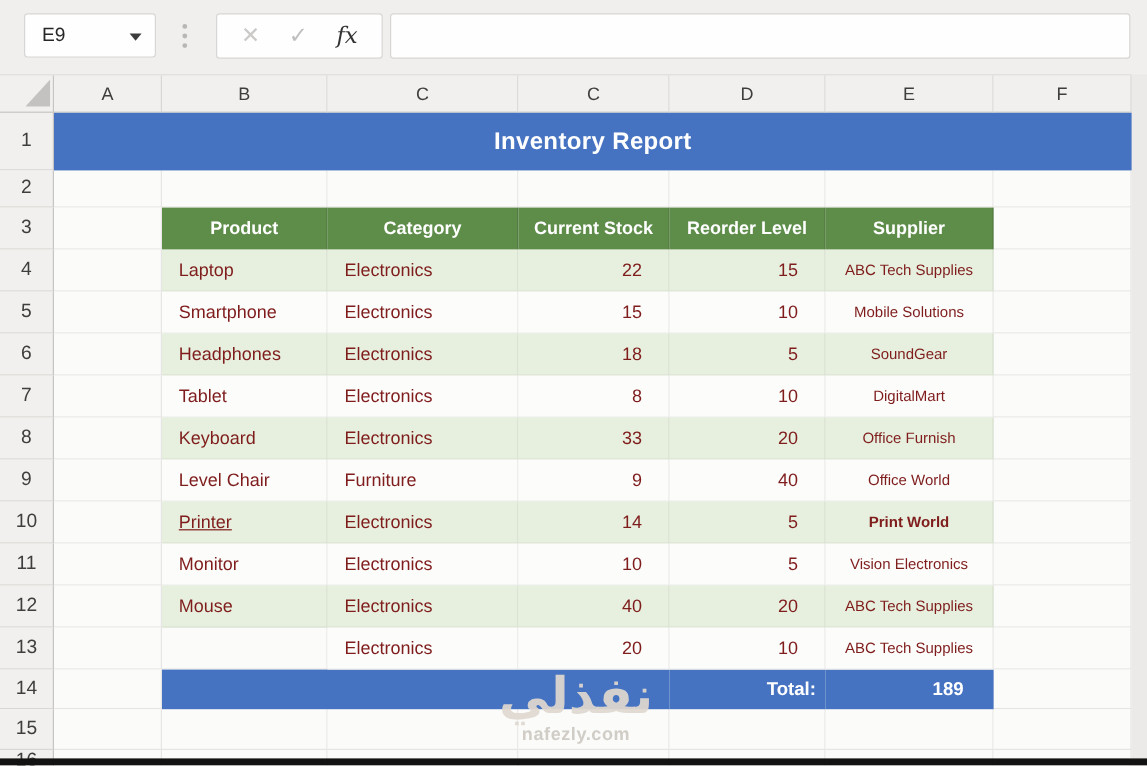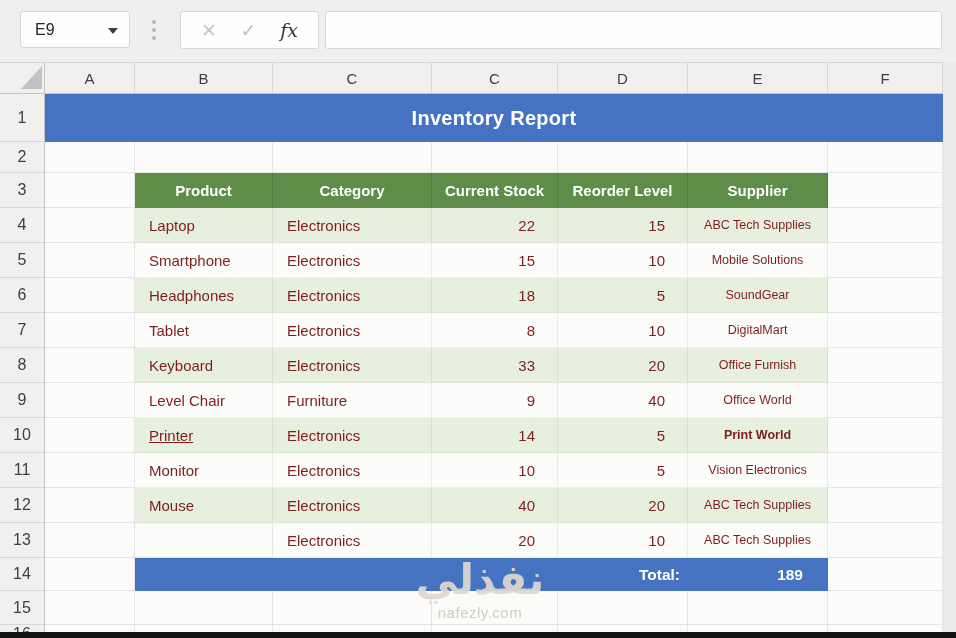--- a/index.html
+++ b/index.html
@@ -84,21 +84,21 @@
     color:#fff;font-weight:bold;font-size:15.5px;
   }
   .total-value-cell{
     grid-column:7;grid-row:15;z-index:2;position:relative;background:var(--blue);
     display:flex;align-items:center;justify-content:flex-end;padding-right:25px;
     color:#fff;font-weight:bold;font-size:15.5px;
   }
   
   .watermark{position:absolute;left:388px;top:558px;width:184px;text-align:center;z-index:6;pointer-events:none;}
   .wm-ar{font-size:42px;font-weight:bold;line-height:1.05;color:rgba(223,216,207,.92);}
-  .wm-site{font-size:15px;margin-top:2px;letter-spacing:.5px;color:rgba(206,201,195,.95);}
+  .wm-site{font-size:15px;margin-top:2px;letter-spacing:.5px;color:rgba(206,201,195,.95);font-weight:bold;}
   .bottom-bar{position:absolute;left:0;bottom:0;width:956px;height:6px;background:#121212;z-index:7;}
 </style>
 </head>
 <body>
 
 <div class="topbar">
   <div class="namebox">
     <span>E9</span>
     <span class="caret"></span>
   </div>

